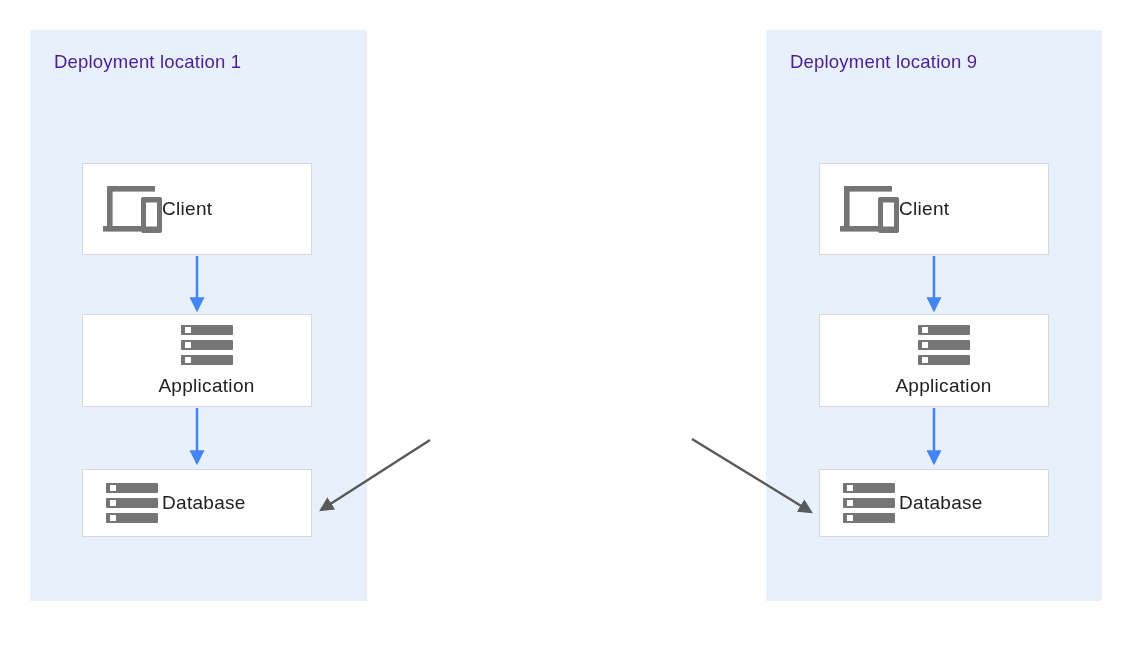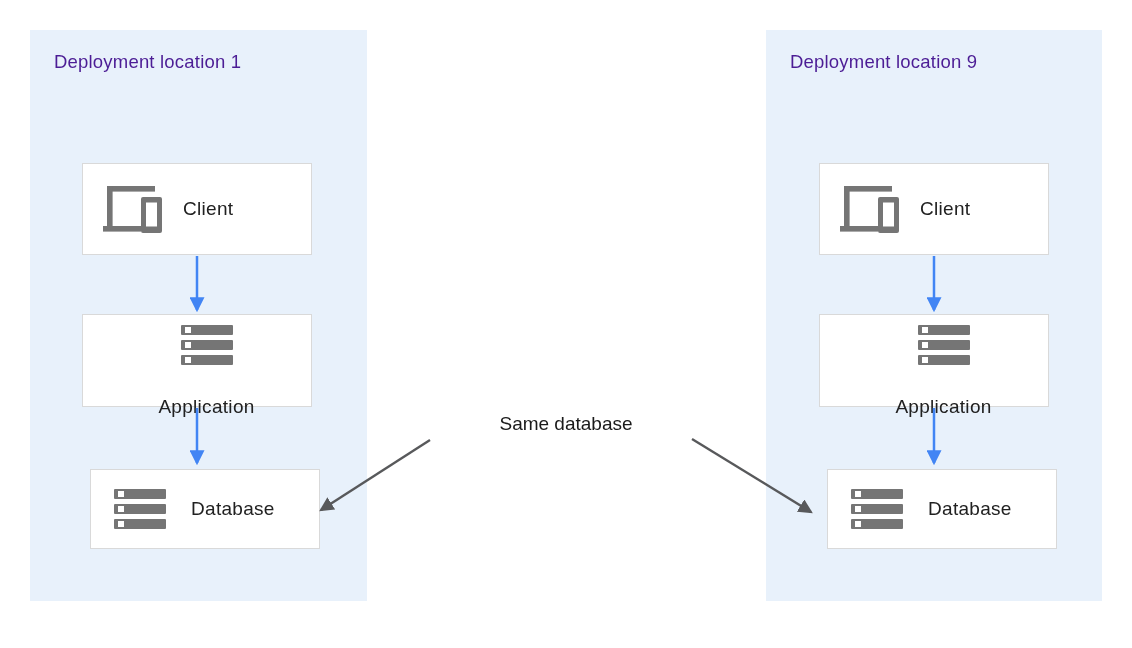--- a/index.html
+++ b/index.html
@@ -30,25 +30,24 @@
   }
   .node {
     position: absolute;
     width: 230px;
     background: #ffffff;
     border: 1px solid #d9d9d9;
     box-sizing: border-box;
     display: flex;
     align-items: center;
     padding-left: 19px;
-    gap: 21px;
   }
   .node--client      { height: 92px; top: 163px; }
   .node--application { height: 93px; top: 314px; flex-direction: column; }
-  .node--database    { height: 80px; top: 469px; margin-left: 8px; }
+  .node--database    { height: 68px; top: 469px; }
   .col1 { left: 82px; }
   .col2 { left: 819px; }
   .icon-slot {
     width: 60px;
     display: flex;
     align-items: center;
     justify-content: center;
     flex: 0 0 60px;
   }
   .node-label {
@@ -184,21 +183,20 @@
           <rect x="4" y="2" width="6" height="6"></rect>
           <rect x="4" y="17" width="6" height="6"></rect>
           <rect x="4" y="32" width="6" height="6"></rect>
         </g>
       </svg>
     </span>
     <span class="node-label">Database</span>
   </div>
 
   <div class="annotation">
-    <div>Same database</div>
   </div>
 
   <svg class="arrow-layer" viewBox="0 0 1132 648">
     <defs>
       <marker id="head-blue" viewBox="0 0 10 10" refX="8.5" refY="5" markerWidth="6" markerHeight="6" orient="auto-start-reverse">
         <path d="M0,0 L10,5 L0,10 z" fill="#4285f4"></path>
       </marker>
       <marker id="head-gray" viewBox="0 0 10 10" refX="8.5" refY="5" markerWidth="6" markerHeight="6" orient="auto-start-reverse">
         <path d="M0,0 L10,5 L0,10 z" fill="#58595b"></path>
       </marker>

